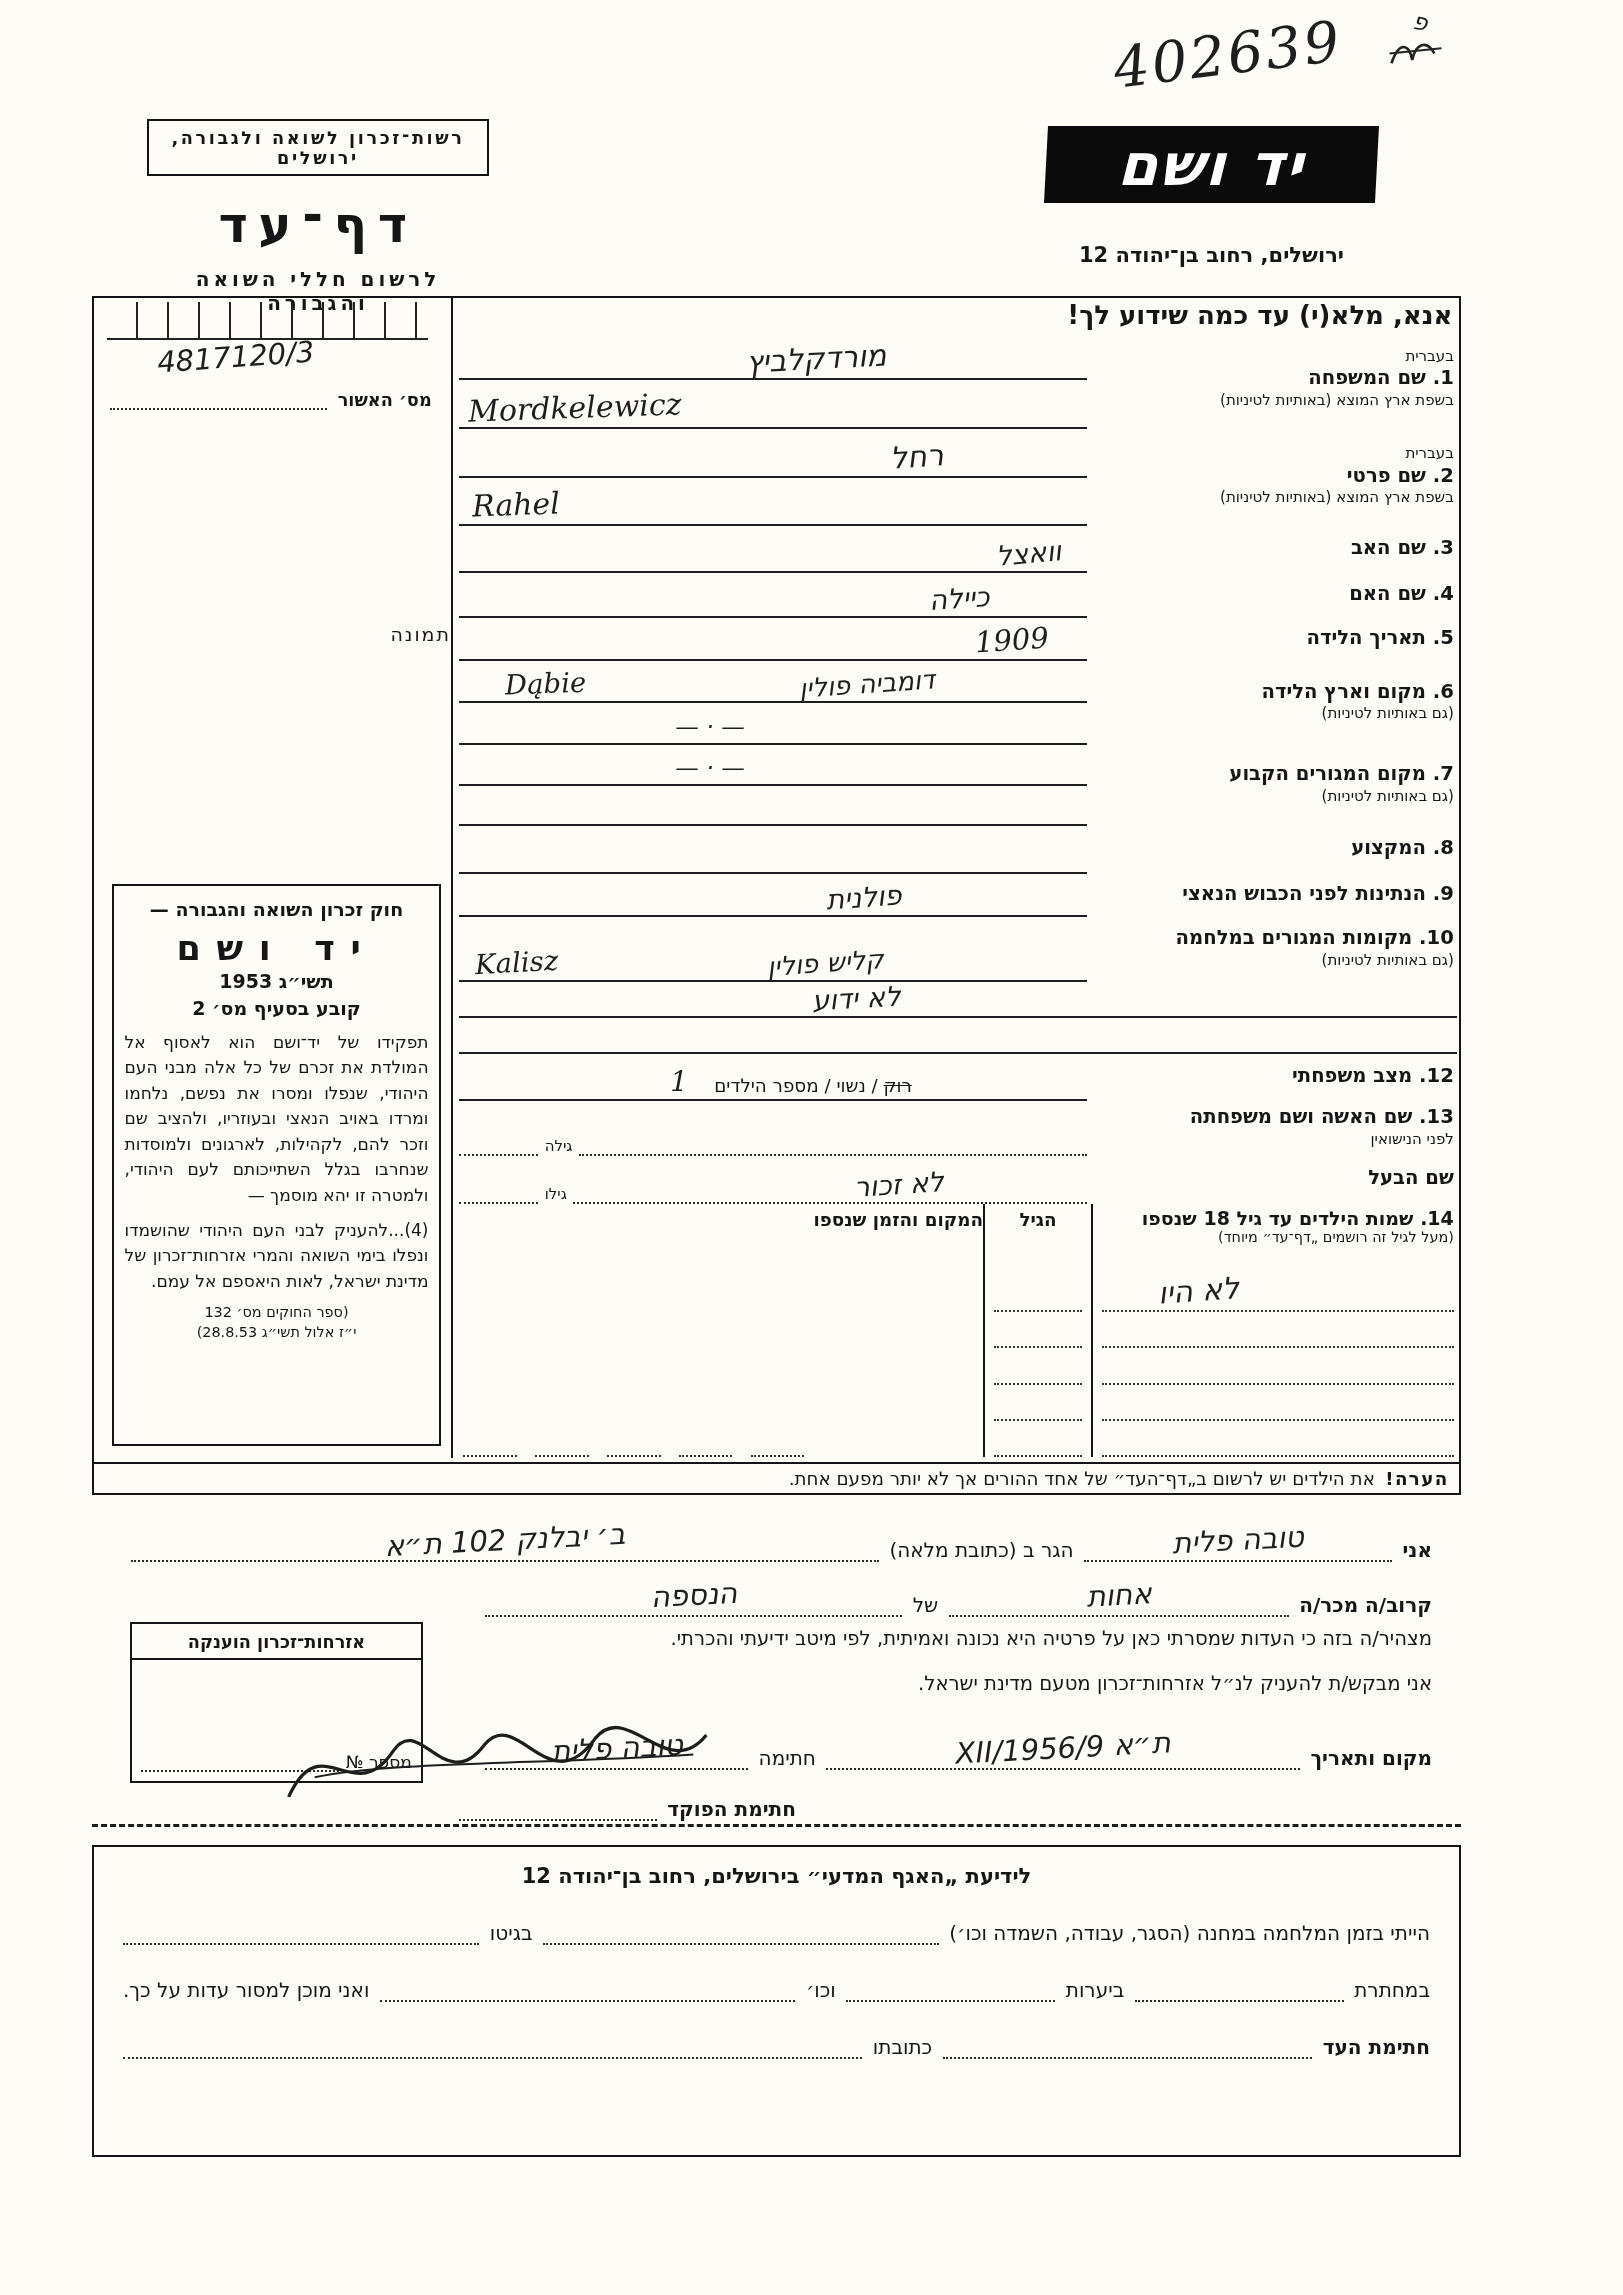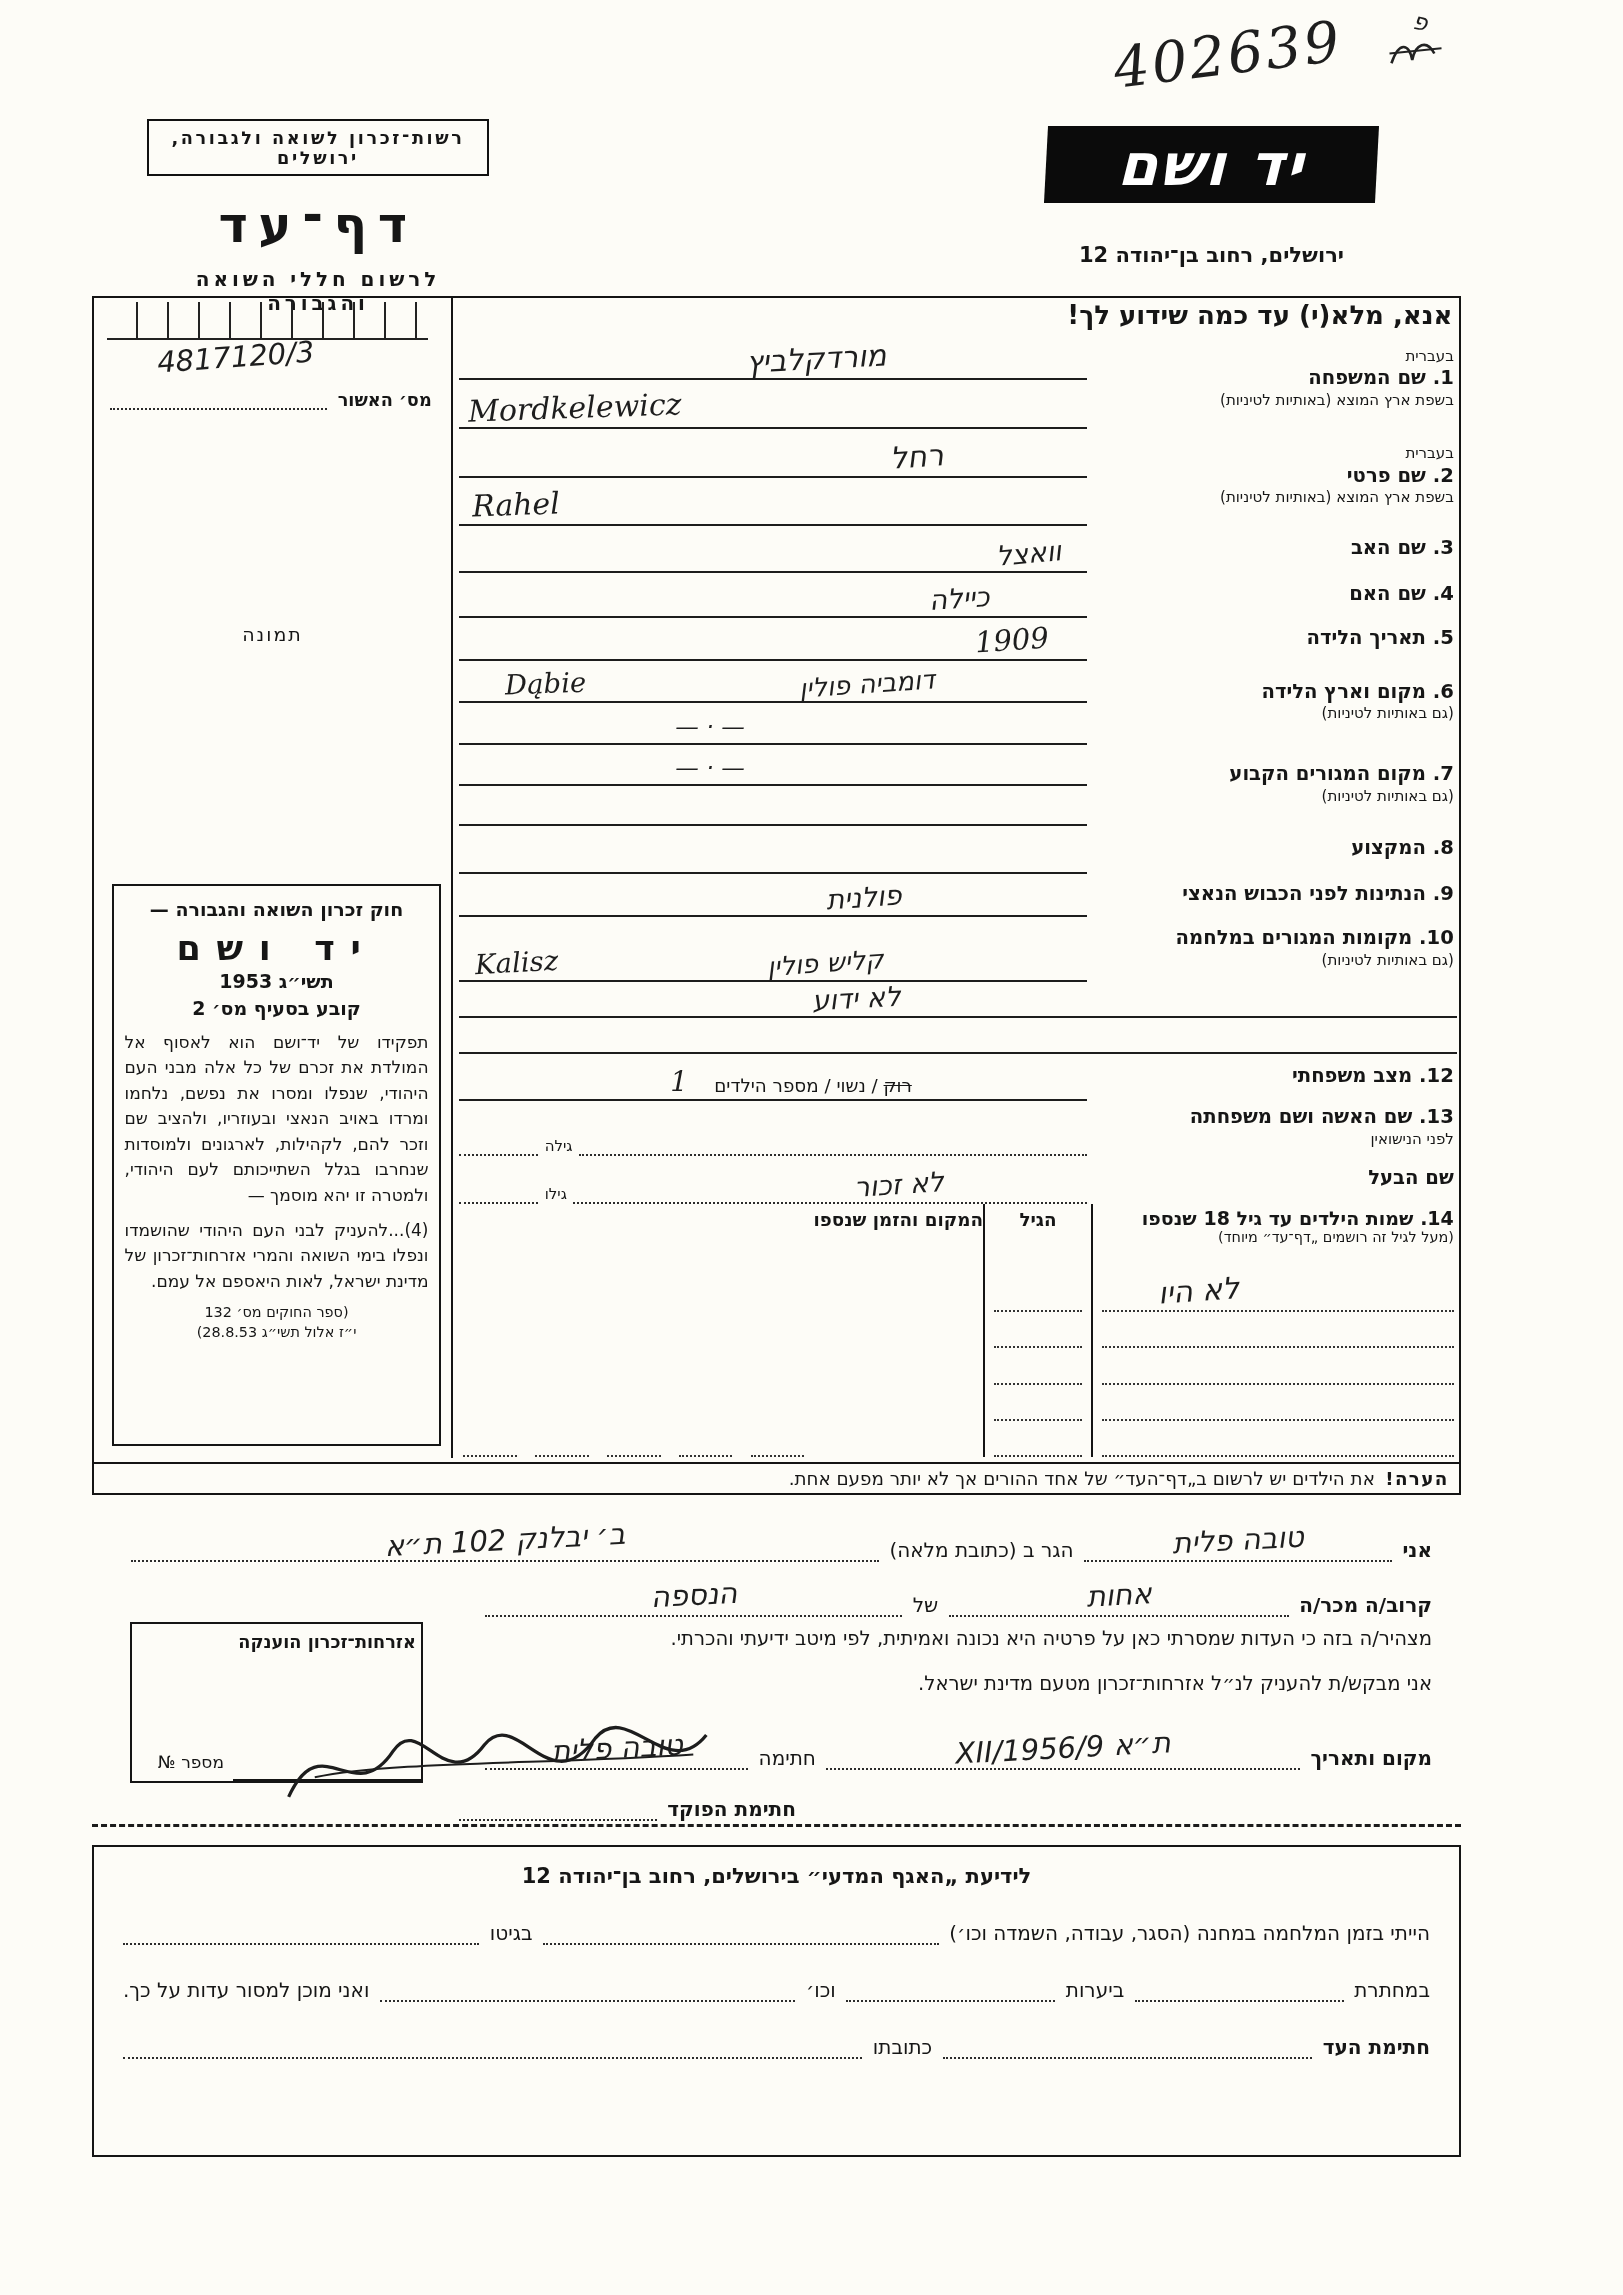--- a/index.html
+++ b/index.html
@@ -36,21 +36,21 @@
   .form-box { left:92px; top:296px; width:1369px; height:1199px; border:2.6px solid #141414; }
   .vdivider { left:357px; top:0; height:1160px; border-left:2.6px solid #141414; }
 
   
   .sidebar { left:0; top:0; width:357px; height:1160px; }
   .comb { left:13px; top:3.9px; width:321px; height:38px; border-bottom:2px solid #222;
     background:repeating-linear-gradient(90deg, transparent 0 29px, #222 29px 31px); }
   .approval-hw { left:63px; top:42px; font-size:29px; transform:rotate(-4deg); }
   .approval-row { left:15.7px; top:86px; width:322px; display:flex; align-items:flex-end; gap:11px; }
   .approval-row .lbl { font-weight:700; font-size:17.7px; white-space:nowrap; }
-  .photo-label { left:0; top:325px; width:357px; text-align:center; font-size:19px; letter-spacing:2px; }
+  .photo-label { left:0; top:325px; width:357px; font-size:19px; letter-spacing:2px; }
   .law-box { left:18px; top:586px; width:329px; height:562px; border:2.6px solid #151515;
     padding:11.8px 10.5px; text-align:center; }
   .law-title { font-weight:700; font-size:19px; }
   .law-logo { font-weight:700; font-size:35px; letter-spacing:15.7px; margin:7.9px 0 2.6px; }
   .law-year { font-size:19px; font-weight:700; }
   .law-clause { font-size:19px; margin:5.2px 0 10.5px; font-weight:700; }
   .law-p { font-size:17px; line-height:1.5; text-align:justify; margin-bottom:9.2px; }
   .law-fn { font-size:14.4px; line-height:1.35; margin-top:6.5px; }
 
   
@@ -96,21 +96,21 @@
     white-space:nowrap; font-size:29px; }
   .blbl { font-weight:700; white-space:nowrap; }
   .rlbl { white-space:nowrap; }
   .rowA { height:59px; padding:0 29px 0 39px; }
   .rowB { height:55px; padding:0 29px 0 393px; }
   .rowC { height:43px; padding:0 29px; display:block; text-align:right; font-size:19.6px; line-height:43px; }
   .rowD { height:47px; padding:0 29px; display:block; text-align:right; font-size:19.6px; line-height:47px; }
   .rowE { height:63px; padding:0 29px 0 393px; }
   .rowF { height:51px; padding:0 665px 0 367px; }
   .cit-box { left:130px; top:1622px; width:293px; height:161px; border:2.6px solid #151515;
-    display:flex; flex-direction:row; }
+    display:flex; flex-direction:column; }
   .cit-title { font-weight:700; font-size:17.7px; text-align:center; padding:7.9px 5.2px 6.5px;
     border-bottom:2px solid #151515; }
   .cit-num { margin-top:auto; display:flex; align-items:flex-end; gap:6.5px; padding:0 9.2px 9.2px; font-size:17px; }
   .clerk-sig { left:275px; top:1699px; }
 
   
   .dashes { left:92px; top:1824px; width:1369px; border-top:3.9px dashed #1c1c1c; }
 
   
   .footer-box { left:92px; top:1845px; width:1369px; height:312px; border:2px solid #151515;

